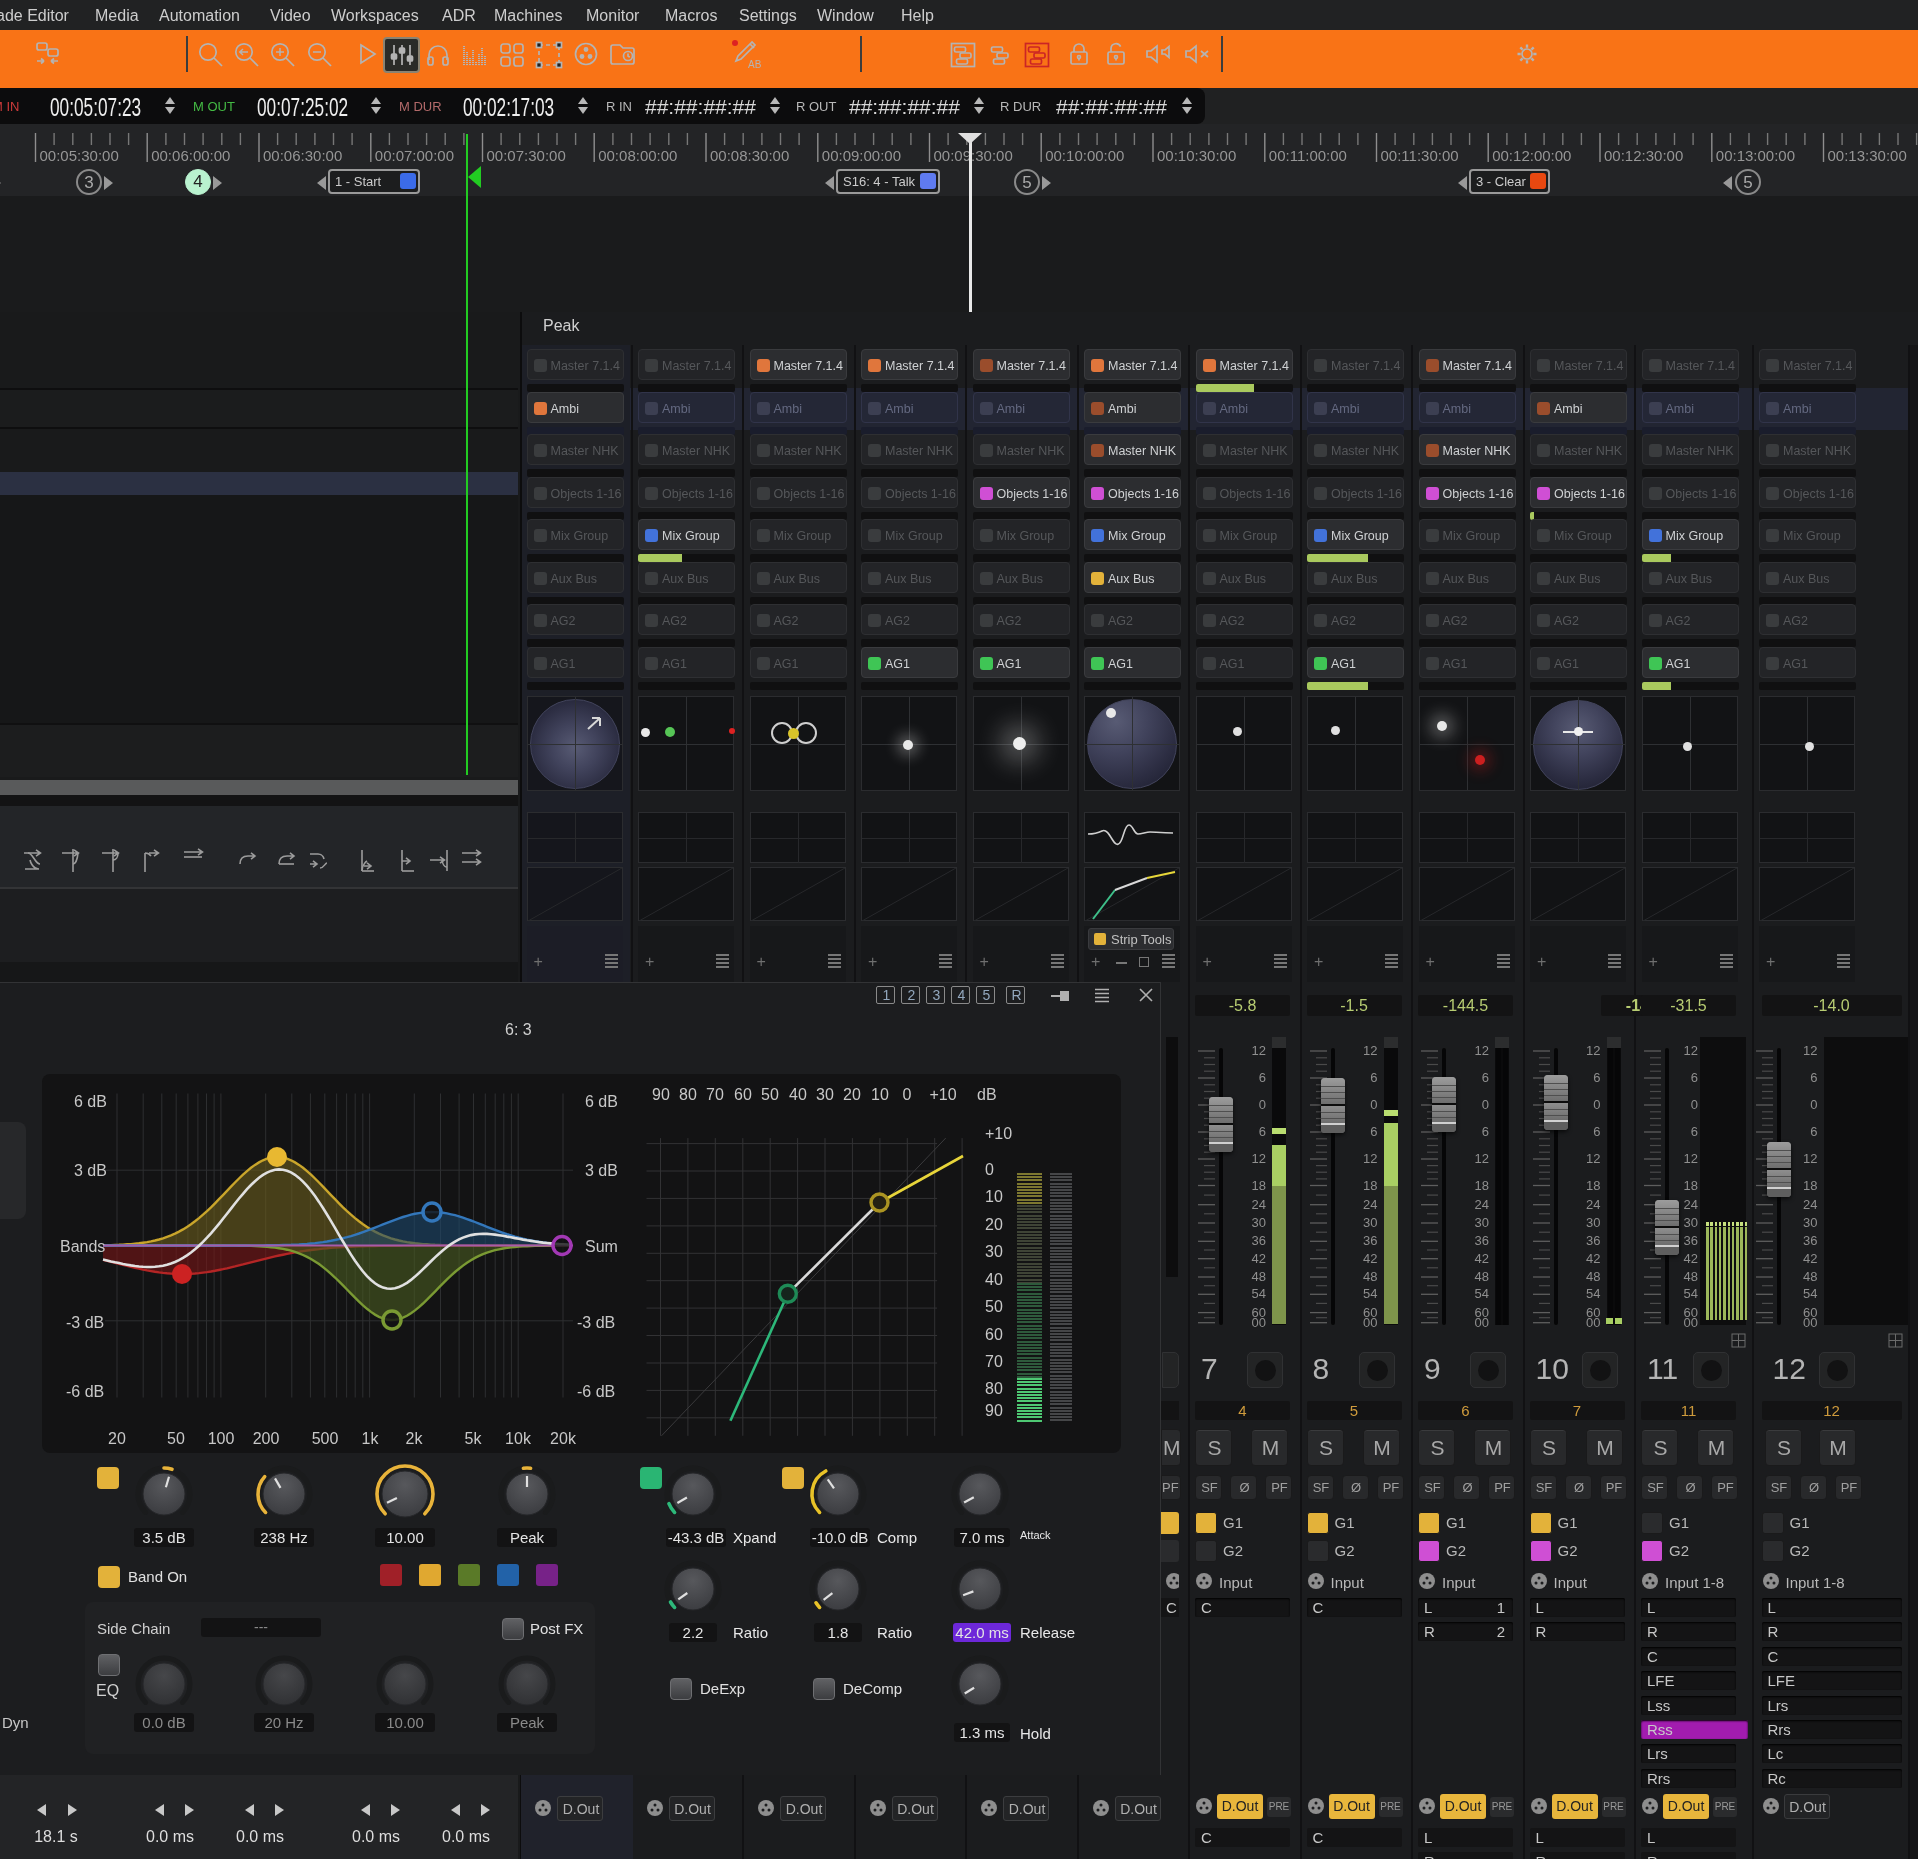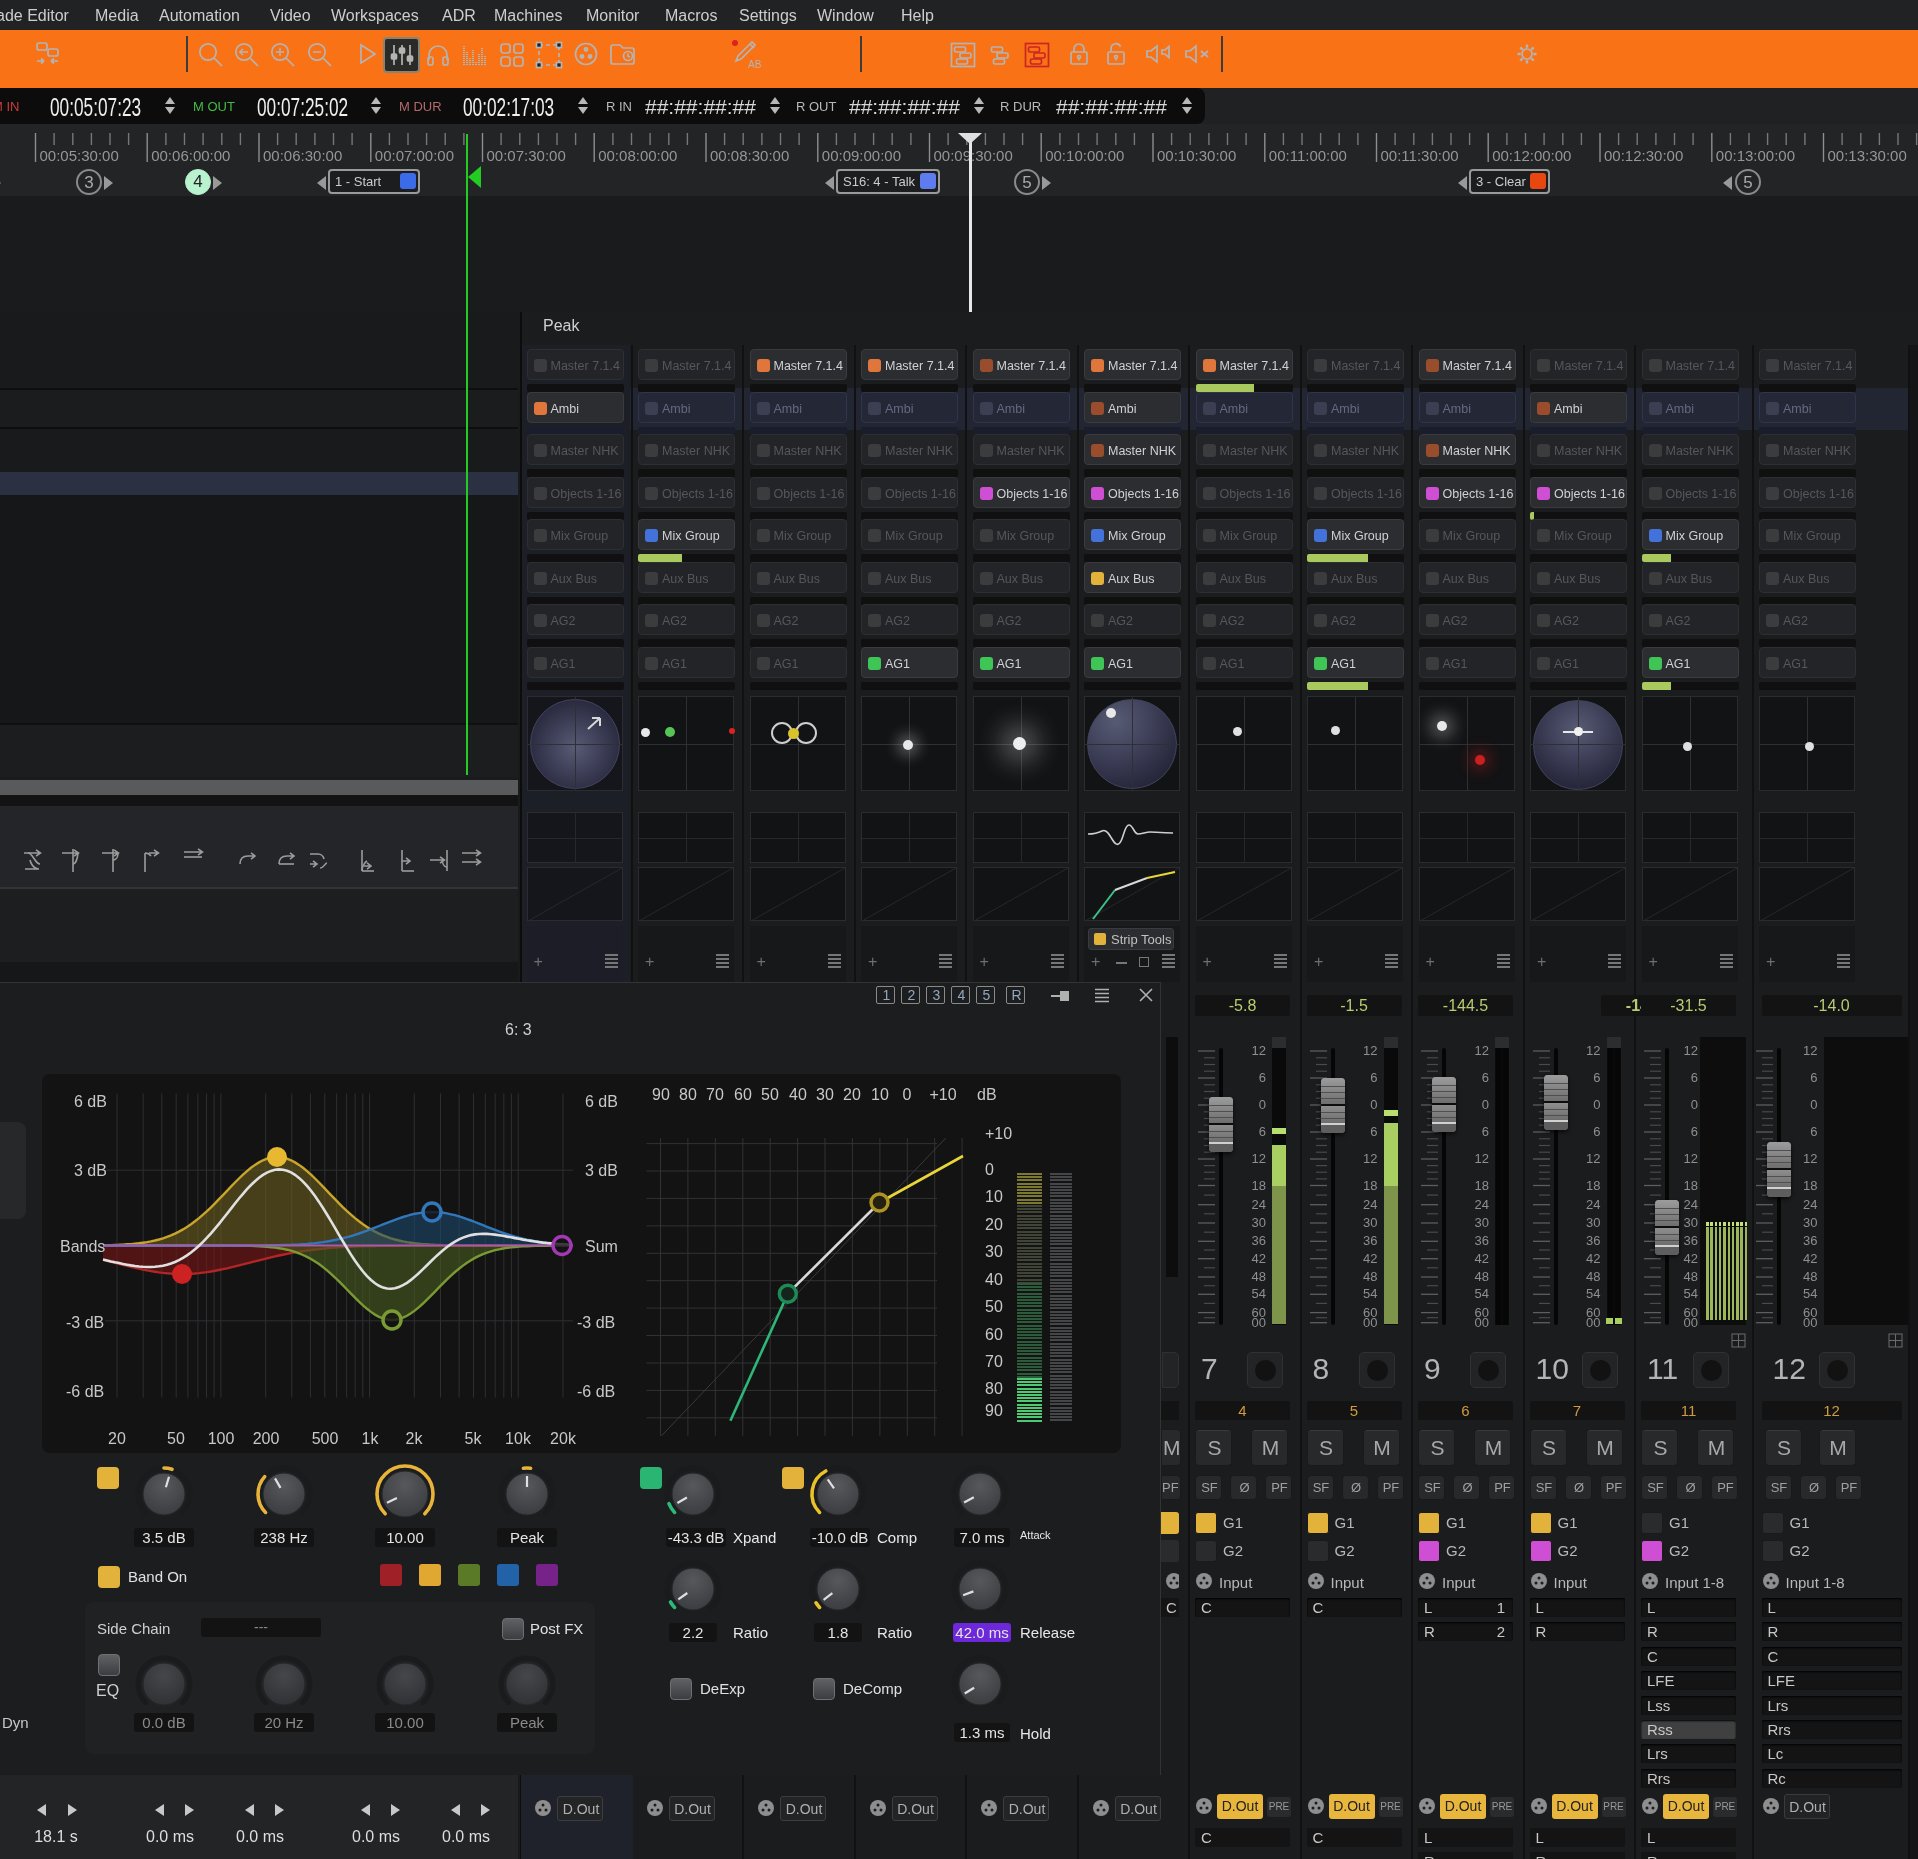--- a/index.html
+++ b/index.html
@@ -1842,21 +1842,21 @@
   </div>
 <div style="left:1641px;top:1646.8px;width:95px;height:19px;background:#141415;border-radius:2px;box-shadow:inset 0 1px 2px #000;">
     <div style="left:6px;top:1px;font-size:15px;color:#c8c8c8">C</div>
   </div>
 <div style="left:1641px;top:1671.2px;width:95px;height:19px;background:#141415;border-radius:2px;box-shadow:inset 0 1px 2px #000;">
     <div style="left:6px;top:1px;font-size:15px;color:#c8c8c8">LFE</div>
   </div>
 <div style="left:1641px;top:1695.6px;width:95px;height:19px;background:#141415;border-radius:2px;box-shadow:inset 0 1px 2px #000;">
     <div style="left:6px;top:1px;font-size:15px;color:#c8c8c8">Lss</div>
   </div>
-<div style="left:1641px;top:1720.0px;width:95px;height:19px;background:#404040;border-radius:2px;box-shadow:inset 0 1px 2px #000;">
+<div style="left:1641px;top:1720.0px;width:107px;height:19px;background:#a21caf;border-radius:2px;box-shadow:inset 0 1px 2px #000;">
     <div style="left:6px;top:1px;font-size:15px;color:#c8c8c8">Rss</div>
   </div>
 <div style="left:1641px;top:1744.4px;width:95px;height:19px;background:#141415;border-radius:2px;box-shadow:inset 0 1px 2px #000;">
     <div style="left:6px;top:1px;font-size:15px;color:#c8c8c8">Lrs</div>
   </div>
 <div style="left:1641px;top:1768.8px;width:95px;height:19px;background:#141415;border-radius:2px;box-shadow:inset 0 1px 2px #000;">
     <div style="left:6px;top:1px;font-size:15px;color:#c8c8c8">Rrs</div>
   </div>
 <svg width="18" height="18" style="position:absolute;left:1641px;top:1797px">
     <circle cx="9" cy="9" r="8" fill="#8e8e8e"></circle>

